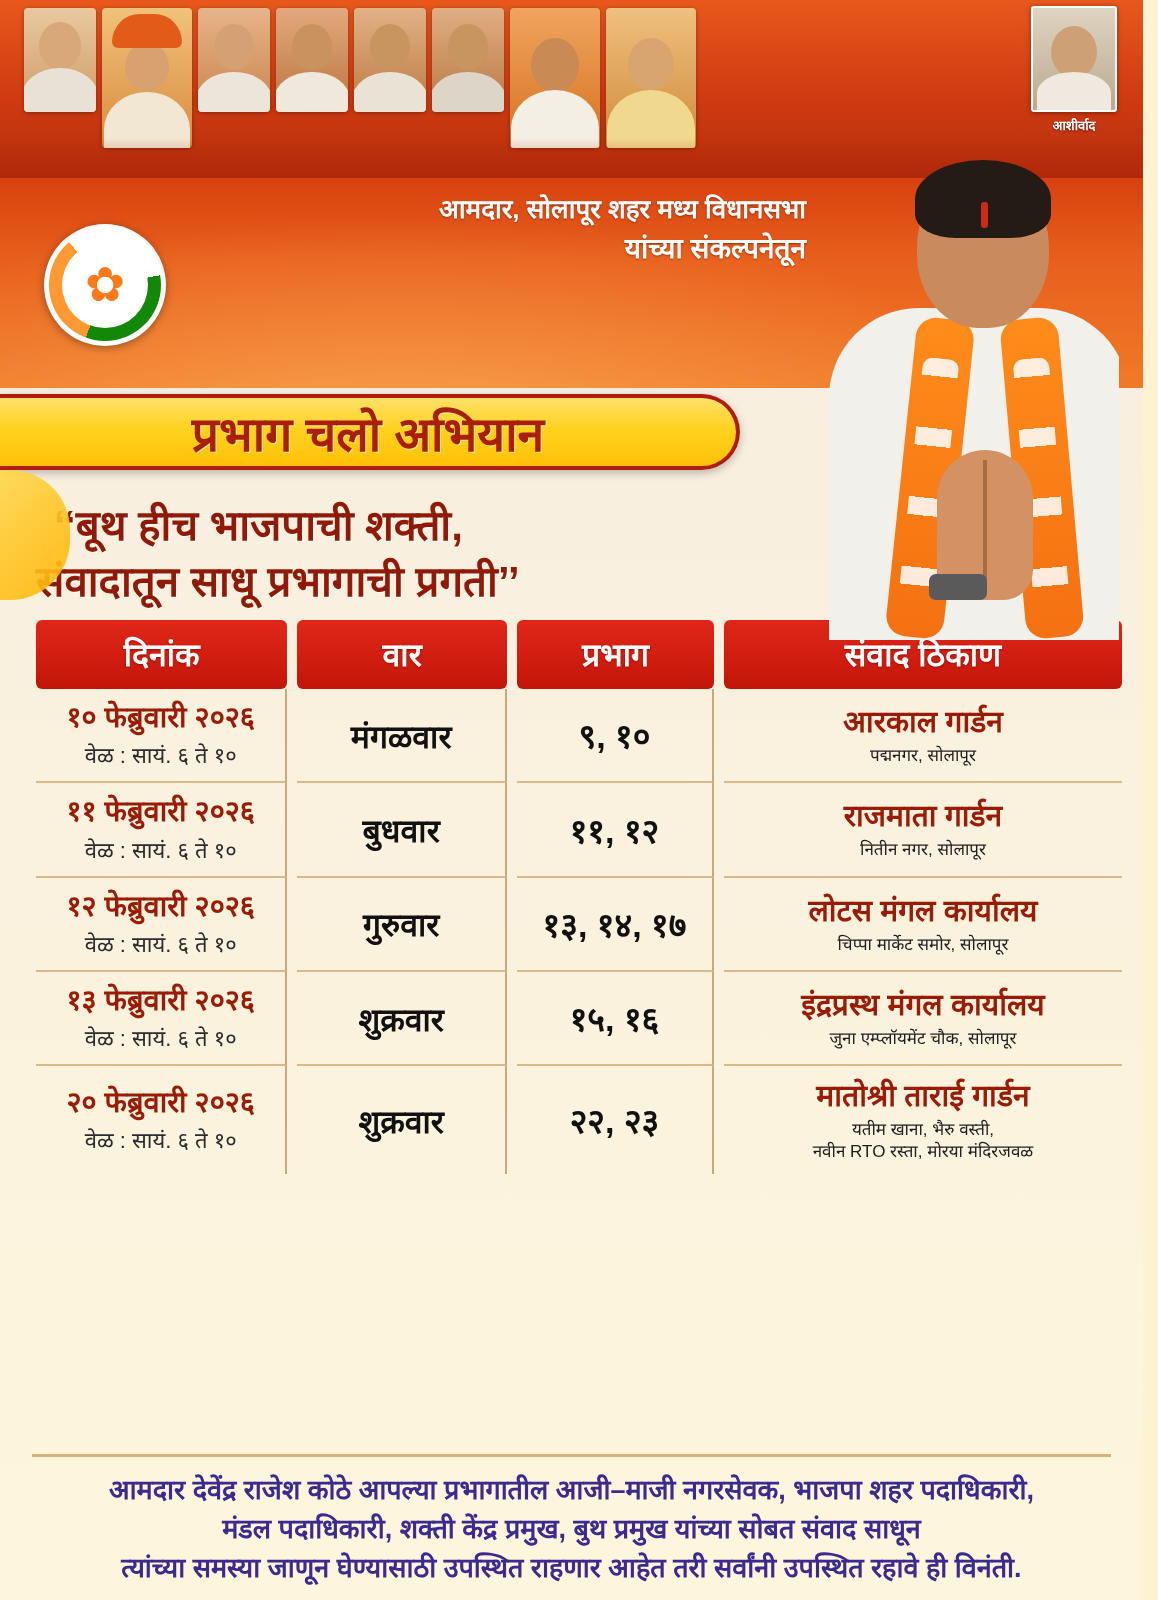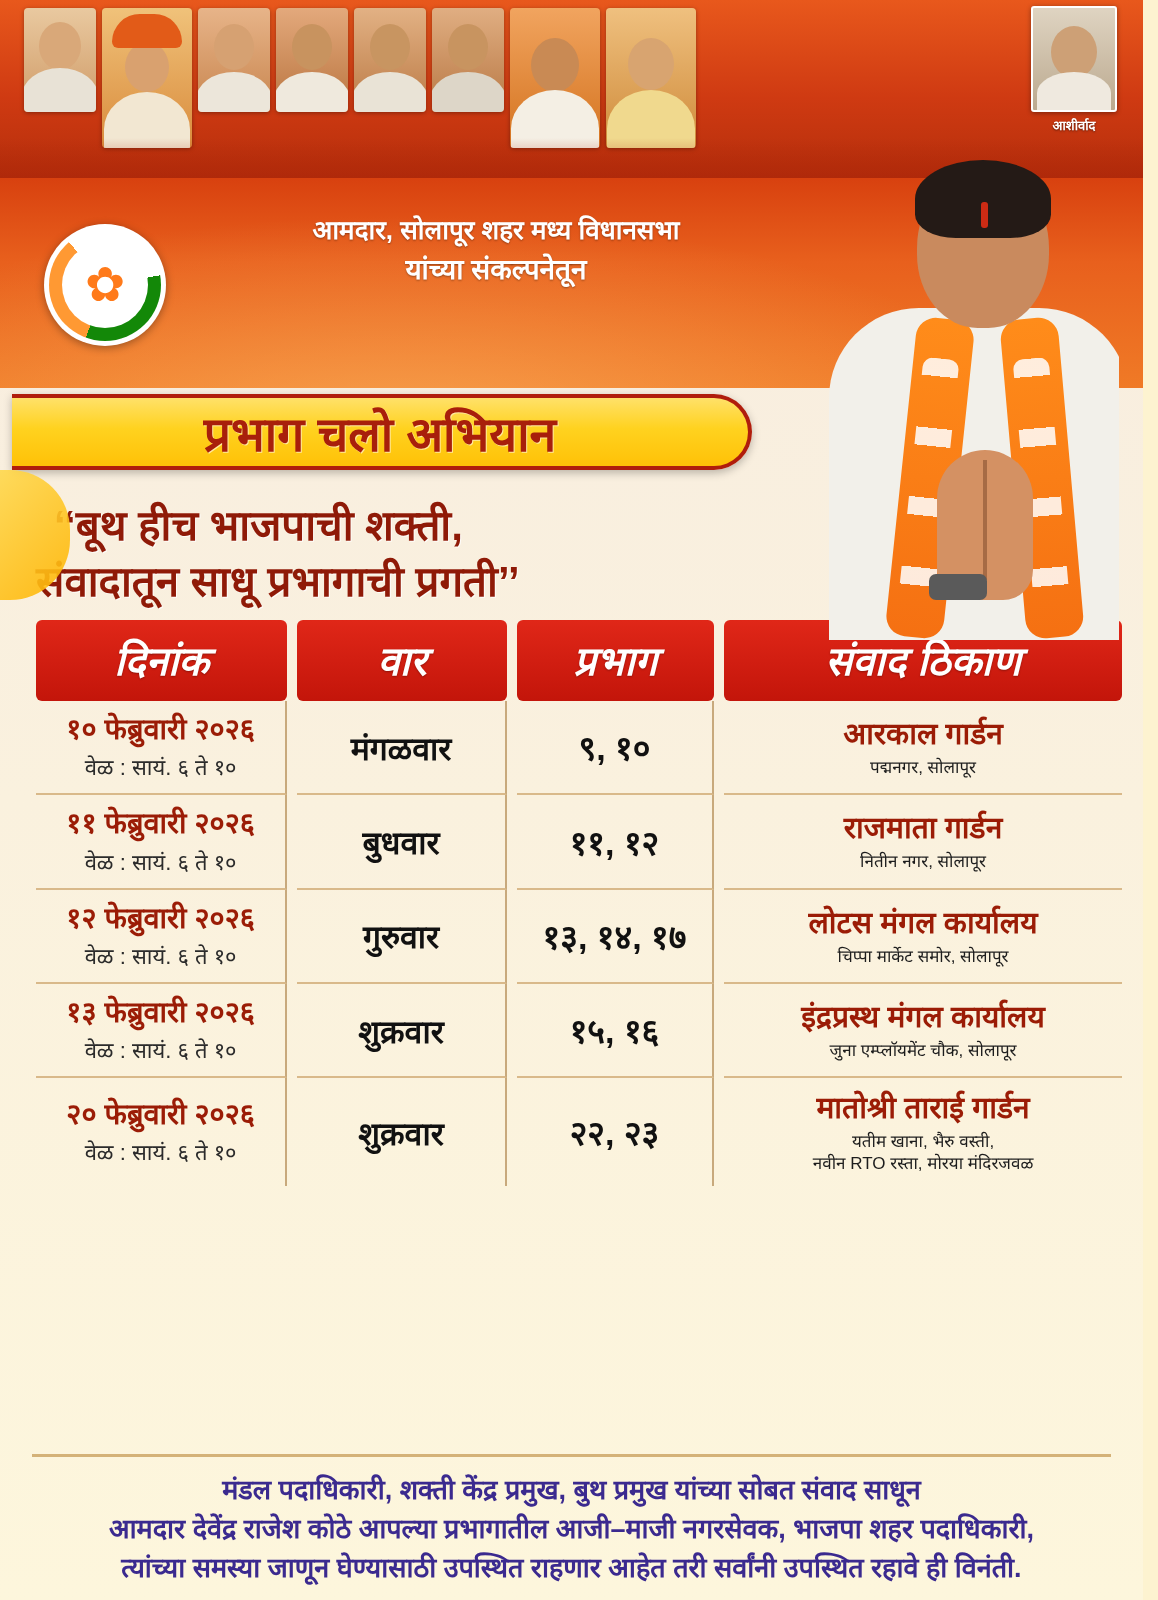--- a/index.html
+++ b/index.html
@@ -90,22 +90,22 @@
     display: flex; align-items: center; justify-content: center;
   }
   .bjp-logo .inner {
     width: 86px; height: 86px; border-radius: 50%;
     background: #fff;
     display: flex; align-items: center; justify-content: center;
   }
   .lotus { font-size: 48px; line-height: 1; color: #ff7a1a; }
 
   .headline-block {
-    position: absolute; left: 186px; top: 33px; width: 620px;
-    text-align: center;
+    position: absolute; left: 186px; top: 12px; width: 620px;
+    text-align: right;
   }
   .h-small {
     font-size: 26px; color: #fff; font-weight: bold;
     text-shadow: 0 1px 2px rgba(0,0,0,.35);
     margin-bottom: 2px;
   }
   .h-name {
     font-size: 55px; font-weight: bold; color: #fff8d0;
     letter-spacing: .5px;
     text-shadow: 2px 2px 0 #9c2b07, 0 2px 6px rgba(0,0,0,.45);
@@ -171,21 +171,21 @@
   }
   .cand-watch {
     position: absolute; left: 140px; top: 424px;
     width: 58px; height: 26px; background: #5a5a5a; border-radius: 7px;
     z-index: 4;
   }
 
   
   .banner-wrap { position: relative; height: 96px; }
   .banner {
-    position: absolute; left: 12px; top: 6px;
+    position: absolute; left: 0; top: 6px;
     width: 740px; height: 76px;
     background: linear-gradient(180deg, #ffe169 0%, #ffd21f 45%, #ffc107 100%);
     border: 4px solid #b01d0c;
     border-left: none;
     border-radius: 0 44px 44px 0;
     display: flex; align-items: center; justify-content: center;
     box-shadow: 0 3px 9px rgba(0,0,0,.25);
   }
   .banner span {
     font-size: 48px; font-weight: bold; color: #a81f0b;
@@ -211,26 +211,25 @@
     width: 1106px;
   }
   table.sched {
     width: 100%;
     border-collapse: separate;
     border-spacing: 10px 0;
   }
   table.sched thead th {
     background: linear-gradient(180deg, #e02718 0%, #c3150a 100%);
     color: #fff;
-    font-size: 40px;
+    font-size: 32px;
     font-weight: bold;
     padding: 12px 0 14px;
     border-radius: 6px;
     text-shadow: 0 1px 2px rgba(0,0,0,.3);
-    font-style: italic;
   }
   .col-date { width: 255px; }
   .col-day  { width: 212px; }
   .col-ward { width: 200px; }
   .col-place{ width: 405px; }
 
   table.sched tbody td {
     border-bottom: 2px solid #d9b98a;
     padding: 12px 6px 12px;
     vertical-align: middle;
@@ -467,18 +466,18 @@
             <div class="p-sub" style="white-space:pre-line">यतीम खाना, भैरु वस्ती,
 नवीन RTO रस्ता, मोरया मंदिरजवळ</div>
           </td>
         </tr>
       </tbody>
     </table>
   </div>
 
   <div class="footer">
     <div class="rule"></div>
+    <p>आमदार देवेंद्र राजेश कोठे आपल्या प्रभागातील आजी–माजी नगरसेवक, भाजपा शहर पदाधिकारी,</p>
     <p>मंडल पदाधिकारी, शक्ती केंद्र प्रमुख, बुथ प्रमुख यांच्या सोबत संवाद साधून</p>
-    <p>आमदार देवेंद्र राजेश कोठे आपल्या प्रभागातील आजी–माजी नगरसेवक, भाजपा शहर पदाधिकारी,</p>
     <p>त्यांच्या समस्या जाणून घेण्यासाठी उपस्थित राहणार आहेत तरी सर्वांनी उपस्थित रहावे ही विनंती.</p>
   </div>
 
 </div>
 
 </body></html>

